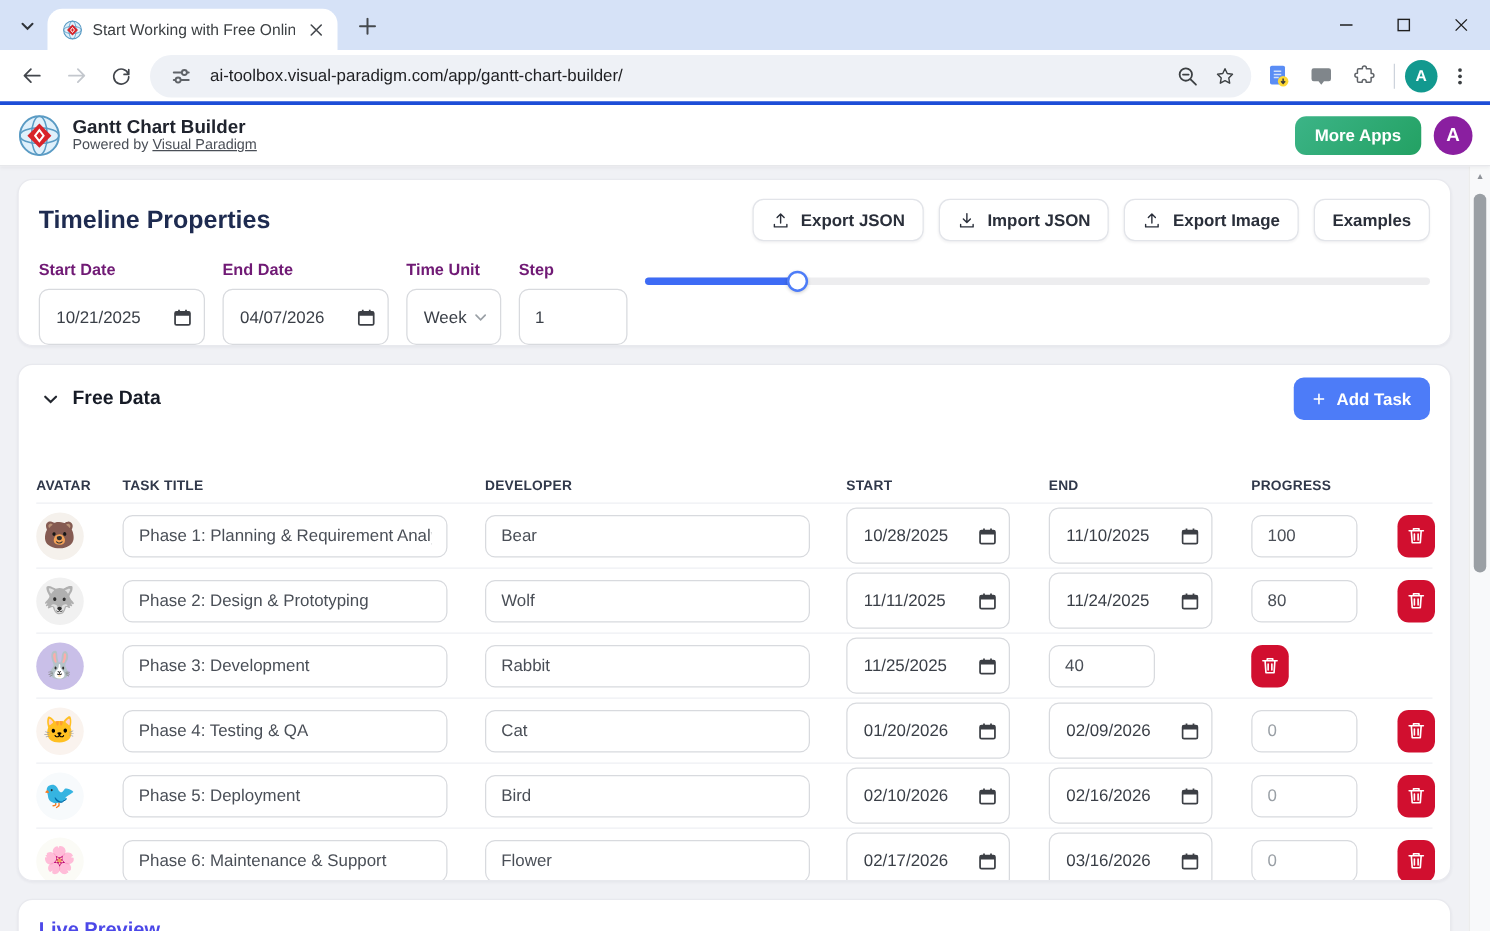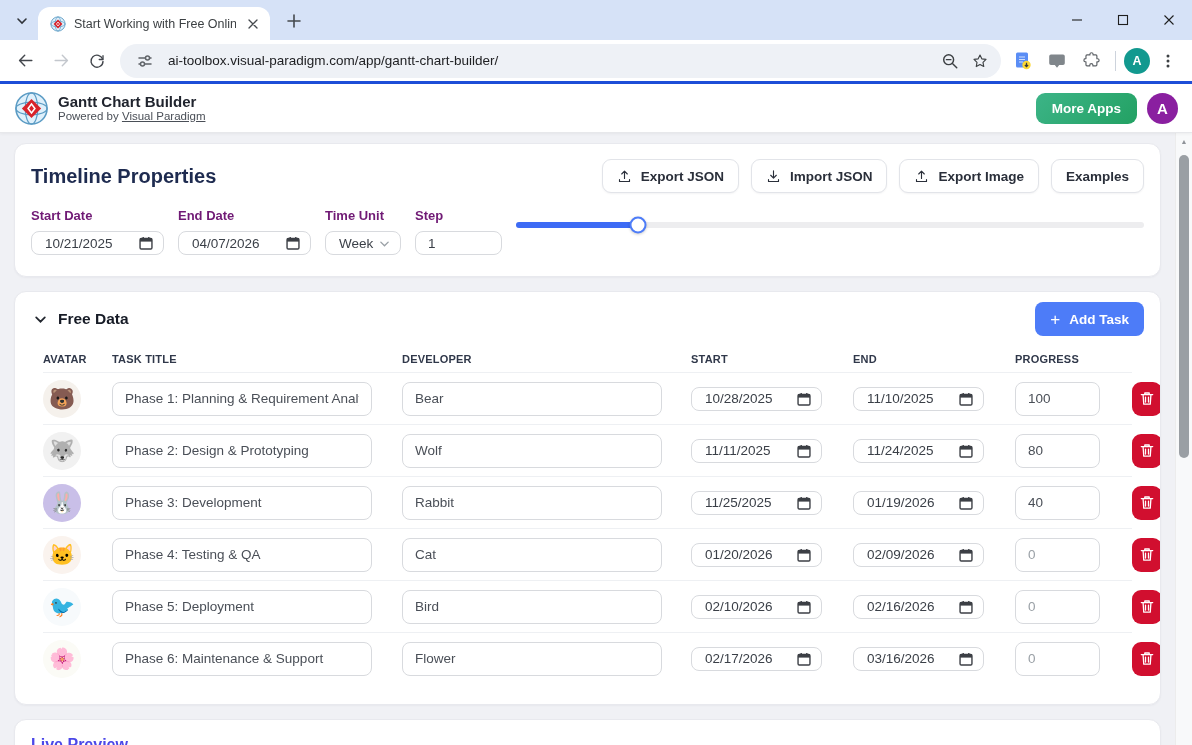--- a/index.html
+++ b/index.html
@@ -40,37 +40,37 @@
   .card { background:#fff; border:1px solid #e8e9ee; border-radius:12px; box-shadow:0 1px 2px rgba(16,24,40,.04); }
 
   
   .card-timeline { height:134px; padding:15px 16px; margin-bottom:14px; }
   .card-head { display:flex; align-items:center; }
   .card-title { font-size:20px; font-weight:700; color:#1e2b50; }
   .head-actions { margin-left:auto; display:flex; gap:12px; }
   .tool-btn { height:34px; padding:0 14px; background:#fff; border:1px solid #e2e4e9; border-radius:9px; display:flex; align-items:center; gap:9px; font-size:13.5px; font-weight:600; color:#2a2f3a; cursor:pointer; font-family:inherit; box-shadow:0 1px 2px rgba(16,24,40,.05); }
   .form-row { display:flex; gap:14px; margin-top:15px; align-items:flex-start; }
   .field-label { display:block; font-size:13px; font-weight:700; color:#701a75; margin-bottom:8px; }
-  .control { height:24px; border:1px solid #d8dade; border-radius:8px; background:#fff; display:flex; align-items:center; justify-content:space-between; padding:0 10px 0 13px; font-size:13.5px; color:#3a3f47; }
+  .control { height:45px; border:1px solid #d8dade; border-radius:8px; background:#fff; display:flex; align-items:center; justify-content:space-between; padding:0 10px 0 13px; font-size:13.5px; color:#3a3f47; }
   .w133 { width:133px; } .w76 { width:76px; } .w87 { width:87px; }
   input.control { display:inline-block; padding:0 12px; font-family:inherit; }
   .slider-field { flex:1; }
   .slider-wrap { position:relative; height:33px; display:flex; align-items:center; }
   .slider-track { width:100%; height:6px; background:#ededef; border-radius:3px; position:relative; }
   .slider-fill { position:absolute; left:0; top:0; height:6px; border-radius:3px; background:#3d6bf5; }
   .slider-thumb { position:absolute; top:50%; transform:translate(-50%,-50%); width:17px; height:17px; background:#fff; border:2px solid var(--accent-blue,#4d7cf8); border-radius:50%; box-shadow:0 1px 3px rgba(0,0,0,.2); cursor:pointer; }
 
   
   .card-tasks { height:414px; margin-bottom:14px; overflow:hidden; }
   .section-header { display:flex; align-items:center; height:54px; padding:0 16px 0 13px; }
   .chev-btn { width:24px; height:24px; border:none; background:transparent; display:flex; align-items:center; justify-content:center; cursor:pointer; }
   .section-title { font-size:15.5px; font-weight:700; color:#161b26; margin-left:6px; }
   .add-btn { margin-left:auto; height:34px; padding:0 15px; border:none; border-radius:8px; background:var(--accent-blue,#4d7cf8); color:#fff; display:flex; align-items:center; gap:9px; font-size:13.5px; font-weight:600; cursor:pointer; font-family:inherit; }
   .add-plus { font-size:17px; font-weight:400; line-height:1; }
-  .table { padding:0 28px; }
+  .table { padding:0 14px;margin-top:30px; }
   .grid-cols { display:grid; grid-template-columns:69px 290px 289px 162px 162px 117px 33px; align-items:center; }
   .thead { height:26px; }
   .th { font-size:11px; font-weight:700; color:#30384a; letter-spacing:.2px; }
   .task-row { height:52px; border-top:1px solid #eef0f3; }
   .ti { height:34px; border:1px solid #d8dade; border-radius:8px; padding:0 12px; font-size:13.5px; color:#4a4f57; background:#fff; font-family:inherit; }
   .w260 { width:260px; } .w131 { width:131px; } .w85 { width:85px; }
   .ti.muted { color:#9aa0a6; }
   .avatar { width:38px; height:38px; border-radius:50%; background:#f2f2f2; display:flex; align-items:center; justify-content:center; font-size:21px; overflow:hidden; }
   .date-field { cursor:pointer; }
   .del-btn { width:30px; height:34px; border:none; border-radius:9px; background:var(--danger-red,#d10f2f); display:flex; align-items:center; justify-content:center; cursor:pointer; }
@@ -466,32 +466,20 @@
         <span>11/25/2025</span>
         <span>
                   <svg width="14" height="14" viewBox="0 0 16 16">
                     <rect x="1.2" y="2.8" width="13.6" height="12" rx="1.4" fill="none" stroke="#3c3f45" stroke-width="1.6"></rect>
                     <rect x="1.2" y="2.8" width="13.6" height="3.6" fill="#3c3f45"></rect>
                     <path d="M4.8 1 V3.6 M11.2 1 V3.6" stroke="#3c3f45" stroke-width="1.6"></path>
                   </svg>
                 </span>
       </div>
     </div>
-    <div>
-      <div class="control w131 date-field">
-        <span>01/19/2026</span>
-        <span>
-                  <svg width="14" height="14" viewBox="0 0 16 16">
-                    <rect x="1.2" y="2.8" width="13.6" height="12" rx="1.4" fill="none" stroke="#3c3f45" stroke-width="1.6"></rect>
-                    <rect x="1.2" y="2.8" width="13.6" height="3.6" fill="#3c3f45"></rect>
-                    <path d="M4.8 1 V3.6 M11.2 1 V3.6" stroke="#3c3f45" stroke-width="1.6"></path>
-                  </svg>
-                </span>
-      </div>
-    </div>
     <div><input class="ti w85" value="40" style=""></div>
     <div>
       <button class="del-btn">
         <span>
                   <svg width="14" height="15" viewBox="0 0 16 17">
                     <path d="M1.5 4 H14.5 M5.5 4 V2.2 H10.5 V4 M3.5 4 L4.3 15 H11.7 L12.5 4 M6.3 7 V12.5 M9.7 7 V12.5" fill="none" stroke="#fff" stroke-width="1.5" stroke-linecap="round" stroke-linejoin="round"></path>
                   </svg>
                 </span>
       </button>
     </div>

